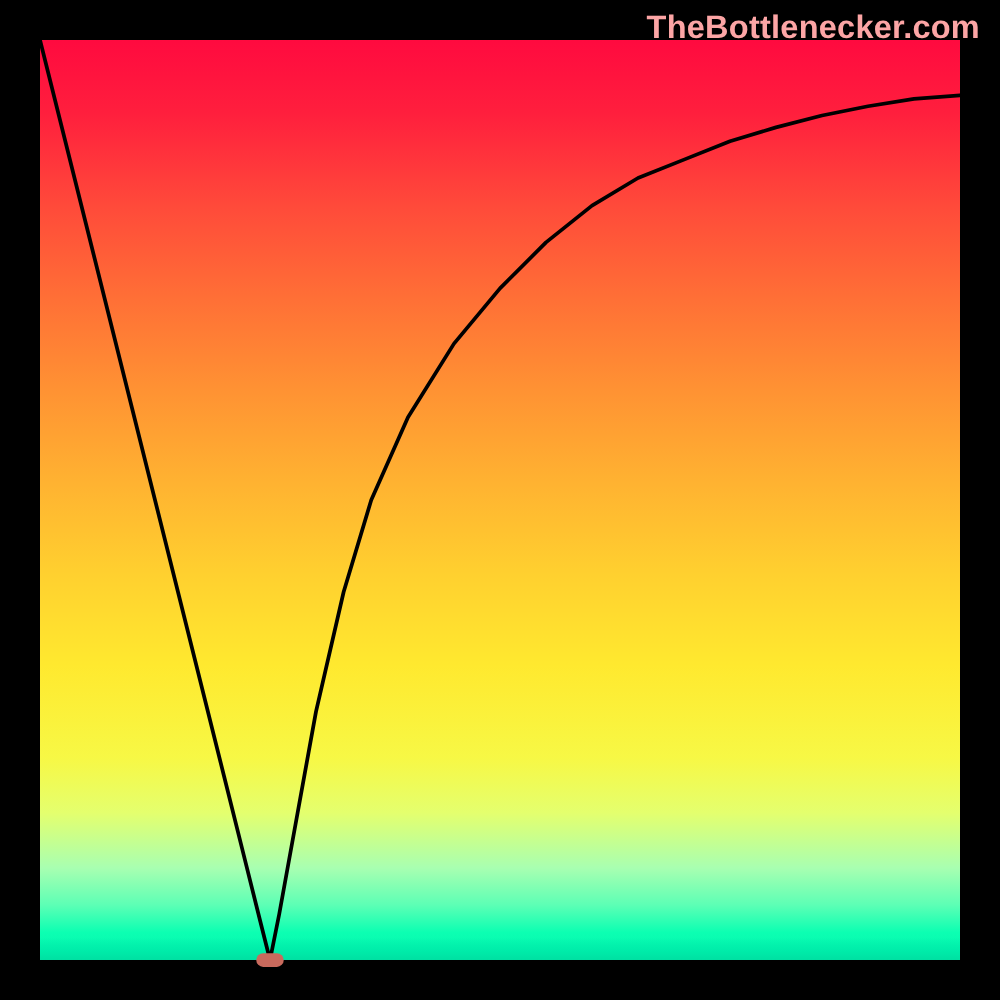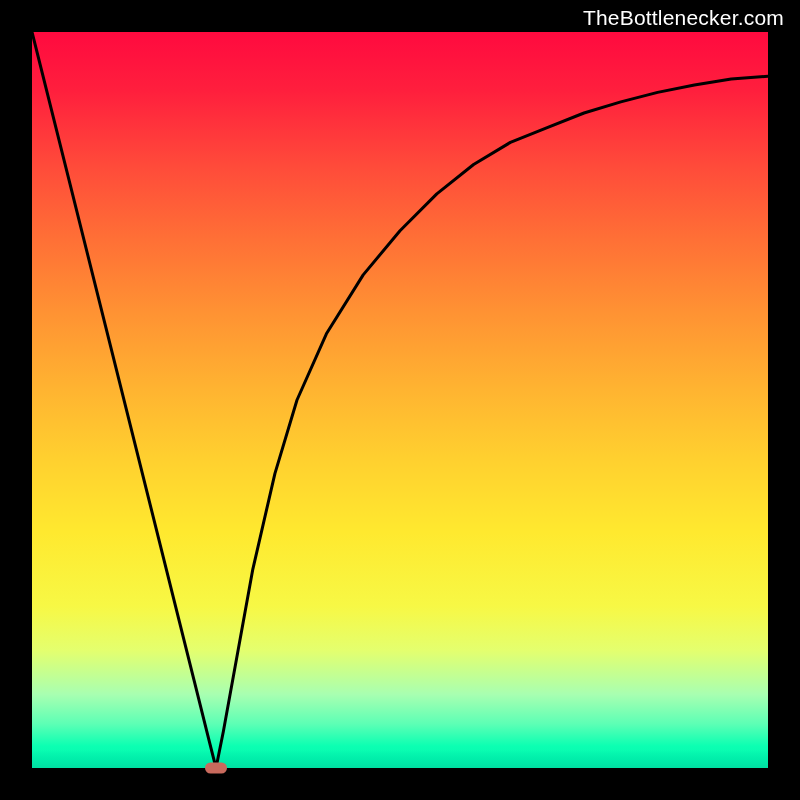--- a/index.html
+++ b/index.html
@@ -44,23 +44,23 @@
     height: 11px;
     border-radius: 6px;
     background: #c96a5d;
     transform: translate(-50%, -50%);
   }
   .watermark {
     position: absolute;
     top: 6px;
     right: 16px;
     font-family: Arial, Helvetica, sans-serif;
-    font-size: 21px;
-    font-weight: 400;
-    color: #ffffff;
+    font-size: 26px;
+    font-weight: 700;
+    color: #fca5a5;
     letter-spacing: 0.2px;
   }
   .green-band {
     position: absolute;
     left: 0;
     right: 0;
     bottom: 0;
     height: 18px;
     background: linear-gradient(to bottom, rgba(0,255,170,0) 0%, #00eca9 60%, #00e0a2 100%);
   }

